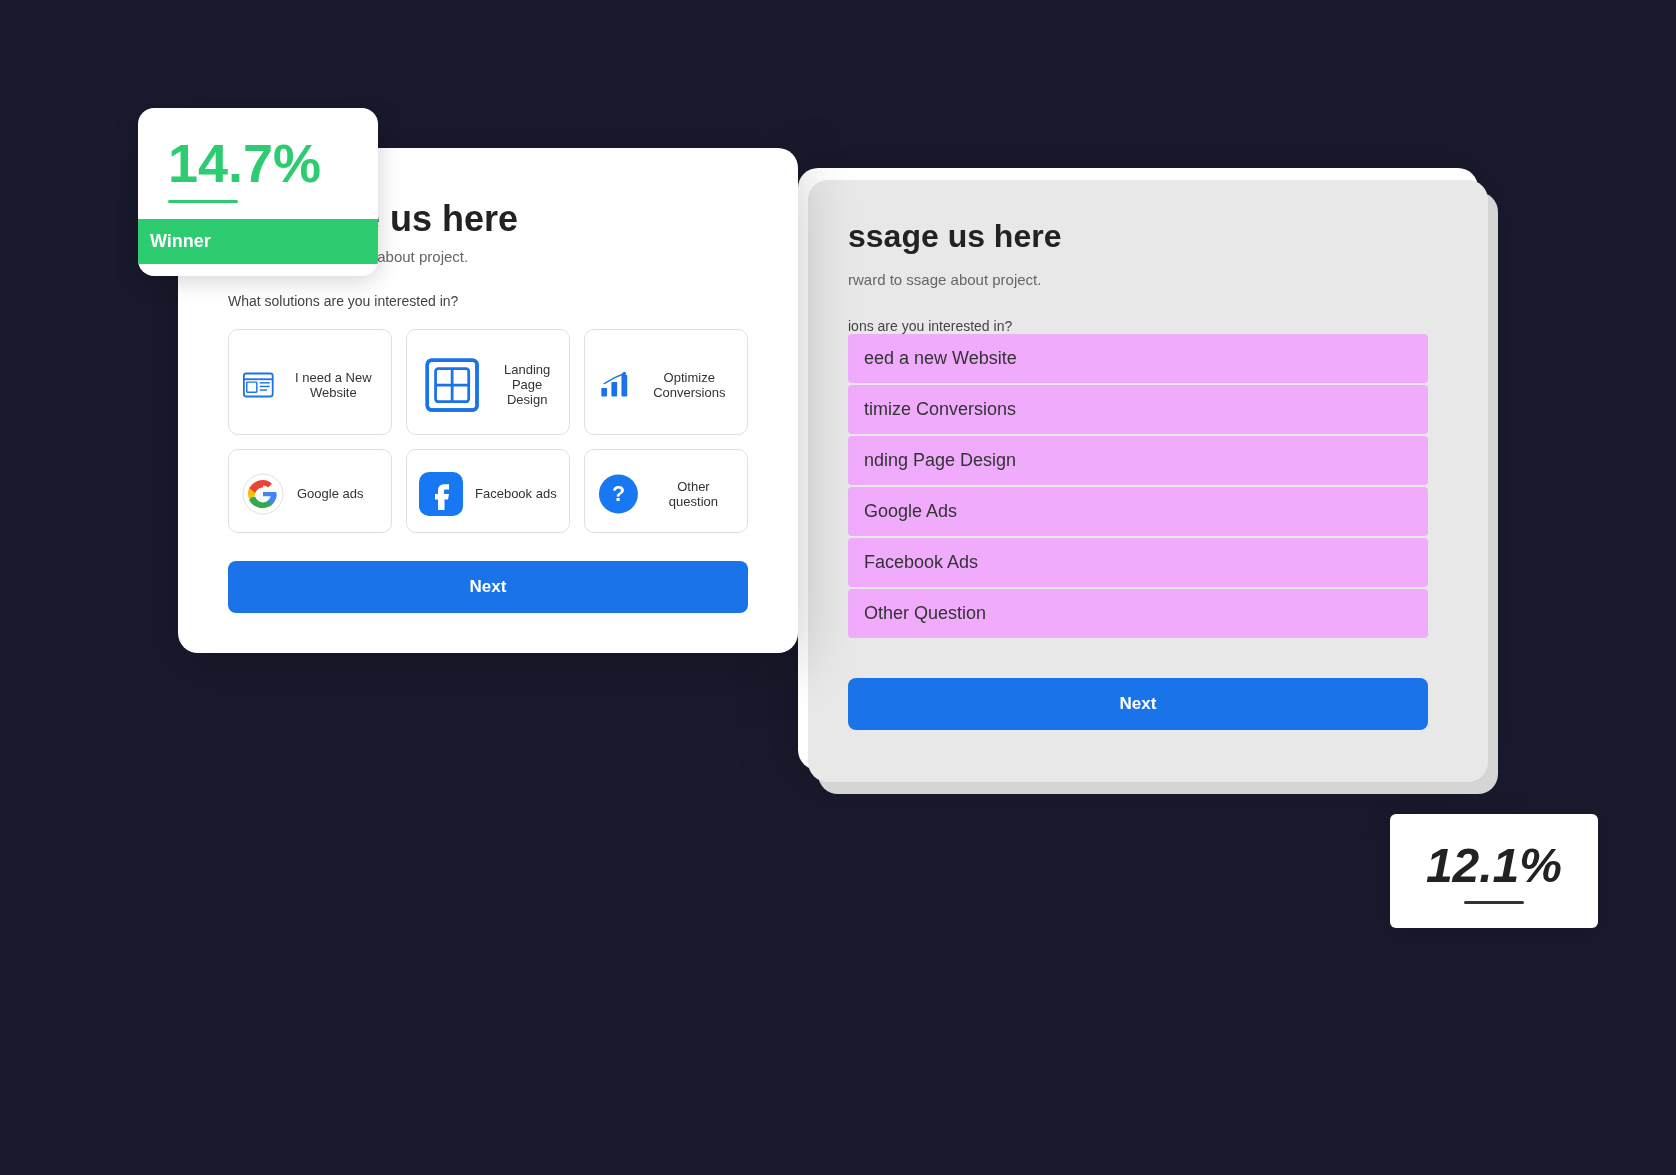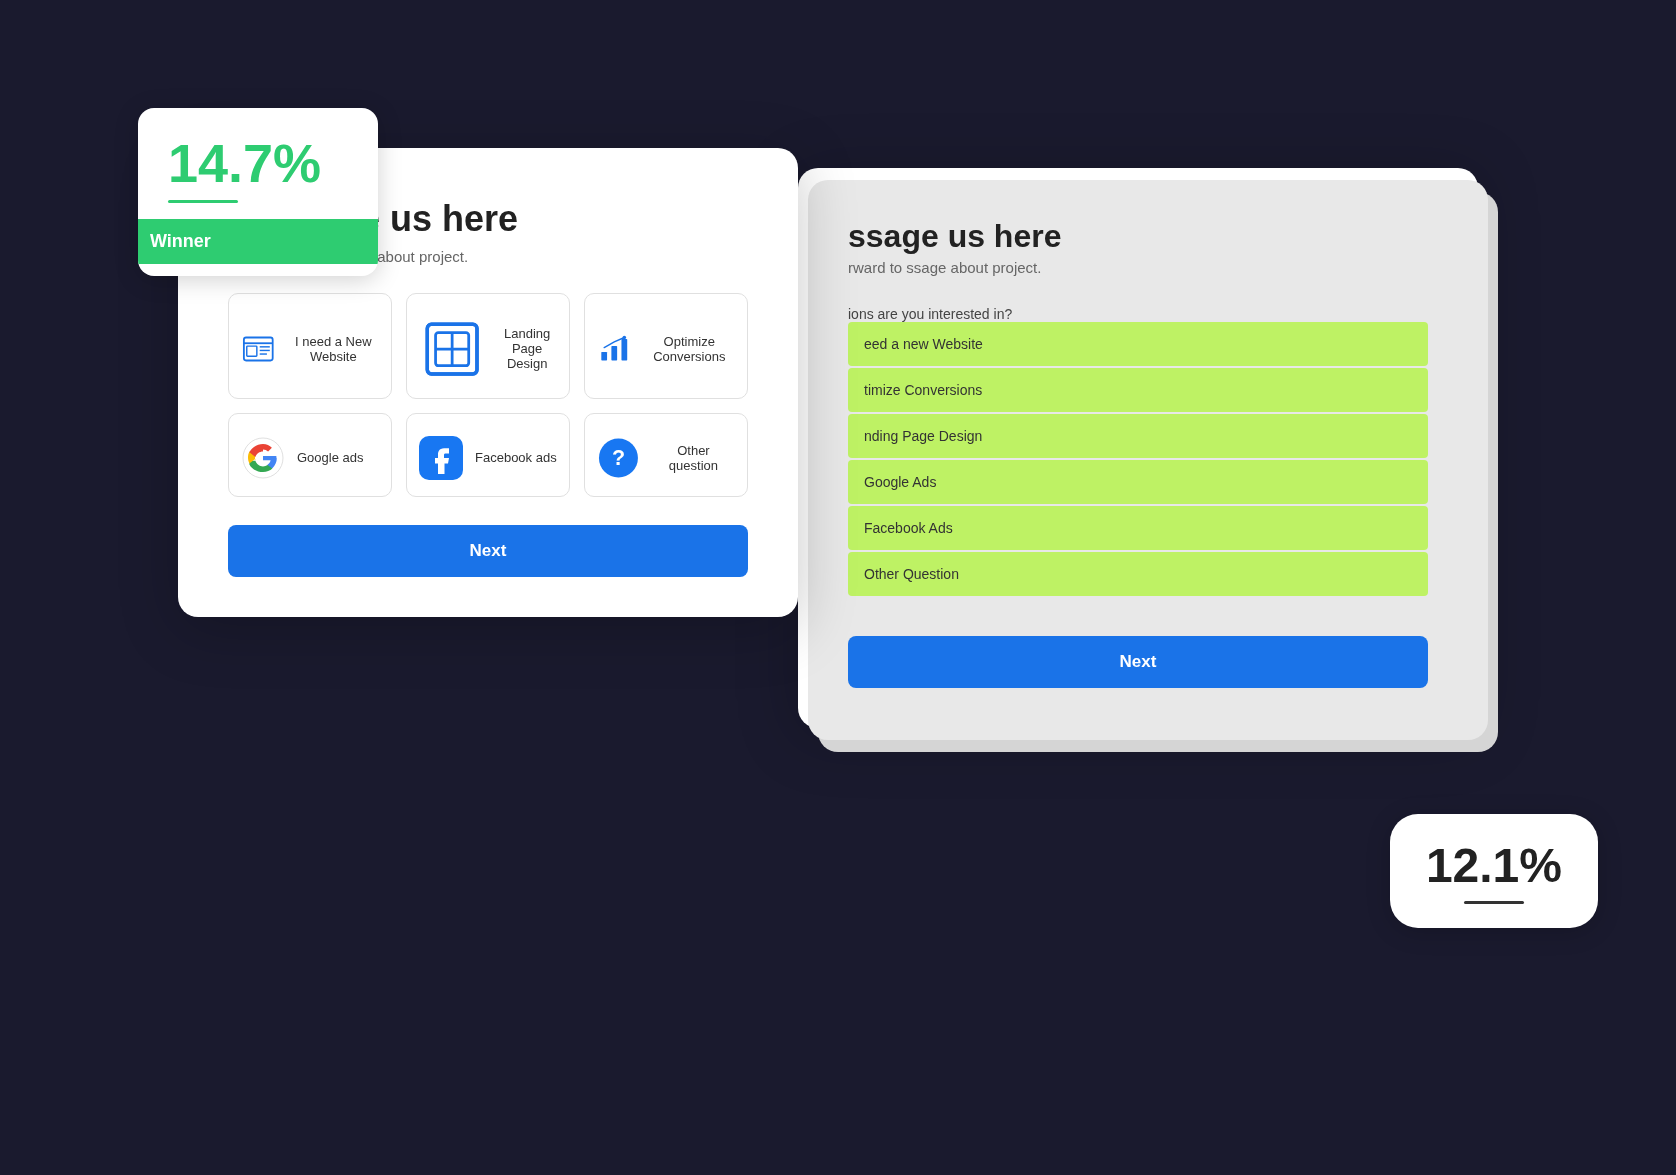--- a/index.html
+++ b/index.html
@@ -56,44 +56,44 @@
       height: 100%;
       background: #d5d5d5;
       border-radius: 20px;
       z-index: -2;
     }
 
     .card-back-title {
       font-size: 32px;
       font-weight: 700;
       color: #222;
-      margin-bottom: 4px;
+      margin-bottom: 16px;
     }
     .card-back-subtitle {
       font-size: 15px;
       color: #666;
       margin-bottom: 30px;
     }
     .card-back-question {
       font-size: 14px;
       color: #444;
       margin-bottom: 0;
     }
 
     .list-items {
       display: flex;
       flex-direction: column;
       gap: 2px;
       margin-bottom: 30px;
     }
     .list-item {
       padding: 14px 16px;
-      font-size: 14px;
+      font-size: 18px;
       color: #333;
-      background: #bef264;
+      background: #f0abfc;
       border-radius: 4px;
       cursor: pointer;
     }
 
     .btn-next-back {
       width: 100%;
       background: #1a73e8;
       color: white;
       border: none;
       border-radius: 8px;
@@ -103,25 +103,26 @@
       cursor: pointer;
       margin-top: 10px;
     }
 
     
     .badge-121 {
       position: absolute;
       right: -60px;
       bottom: 160px;
       background: white;
-      border-radius: 28px;
+      border-radius: 6px;
       box-shadow: 0 4px 24px rgba(0,0,0,0.18);
       padding: 24px 36px;
       text-align: left;
       z-index: 10;
+      font-style: italic;
     }
     .badge-121-value {
       font-size: 48px;
       font-weight: 800;
       color: #222;
       display: block;
     }
     .badge-121-line {
       width: 60px;
       height: 3px;
@@ -281,20 +282,21 @@
   </div>
 
   <div class="badge-121">
     <span class="badge-121-value">12.1%</span>
     <div class="badge-121-line"></div>
   </div>
 
   <div class="card-front">
     <div class="card-front-title">Message us here</div>
     <div class="card-front-subtitle">e look forward to hear about project.</div>
+    <div class="card-front-question">What solutions are you interested in?</div>
 
     <div class="grid-options">
 
       <div class="option-card">
         <svg class="icon-website" viewBox="0 0 48 48" fill="none" xmlns="http://www.w3.org/2000/svg">
           <rect x="4" y="8" width="40" height="32" rx="3" stroke="#1a73e8" stroke-width="2.5" fill="none"></rect>
           <line x1="4" y1="16" x2="44" y2="16" stroke="#1a73e8" stroke-width="2.5"></line>
           <rect x="8" y="20" width="14" height="14" rx="1" stroke="#1a73e8" stroke-width="2" fill="none"></rect>
           <line x1="26" y1="21" x2="40" y2="21" stroke="#1a73e8" stroke-width="2"></line>
           <line x1="26" y1="26" x2="40" y2="26" stroke="#1a73e8" stroke-width="2"></line>

